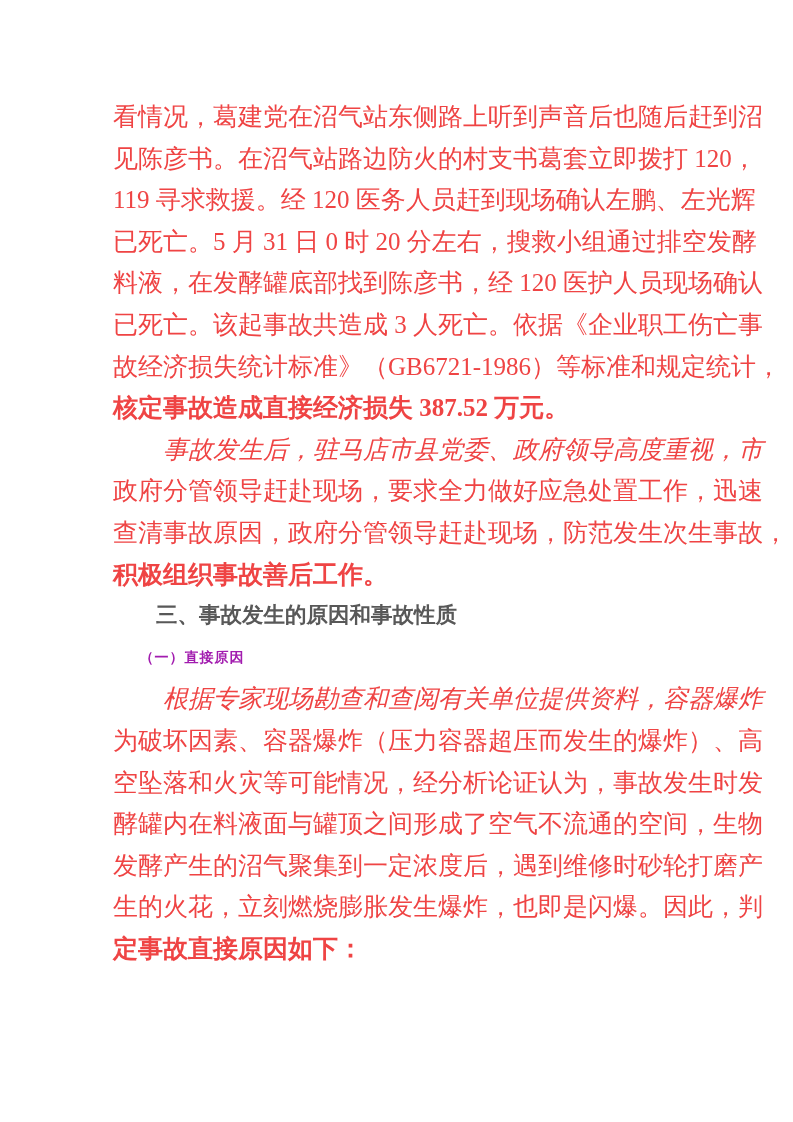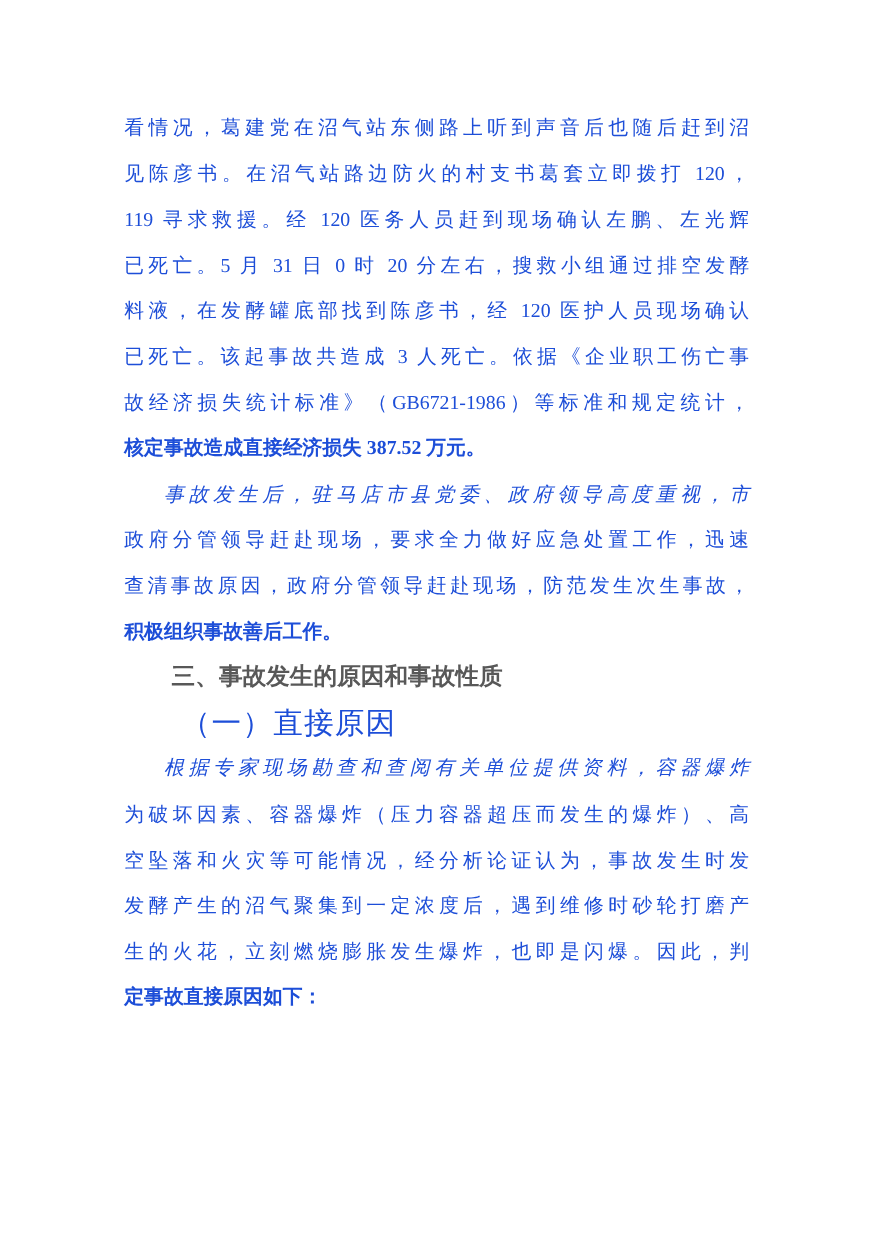--- a/index.html
+++ b/index.html
@@ -18,22 +18,22 @@
   .content {
     position: absolute;
     left: 113px;
     top: 96px;
     width: 568px;
   }
   .line {
     display: block;
     height: 41.6px;
     line-height: 41.6px;
-    font-size: 18px;
-    color: #1d4ed8;
+    font-size: 25px;
+    color: #ef4444;
     text-align: justify;
     text-align-last: justify;
     text-justify: inter-character;
     white-space: nowrap;
     overflow: visible;
   }
   .line.last {
     text-align: left;
     text-align-last: left;
     white-space: normal;
@@ -47,26 +47,26 @@
     font-family: "Liberation Sans", "DejaVu Sans", sans-serif;
     font-weight: bold;
     color: #585858;
     text-align: left;
     text-align-last: left;
     text-indent: 2em;
     font-size: 21.5px;
   }
   .line.heading-2 {
     font-family: "Liberation Serif", "DejaVu Serif", serif;
-    font-weight: normal;
-    color: #1d4ed8;
+    font-weight: bold;
+    color: #a21caf;
     text-align: left;
     text-align-last: left;
     text-indent: 1.9em;
-    font-size: 27px;
+    font-size: 14px;
     letter-spacing: 1px;
   }
 </style>
 </head>
 <body>
 
 <div class="page">
   <div class="content">
 
     <div class="line">看情况，葛建党在沼气站东侧路上听到声音后也随后赶到沼</div>
@@ -83,18 +83,19 @@
     <div class="line">查清事故原因，政府分管领导赶赴现场，防范发生次生事故，</div>
     <div class="line last">积极组织事故善后工作。</div>
 
     <div class="line heading-1">三、事故发生的原因和事故性质</div>
 
     <div class="line heading-2">（一）直接原因</div>
 
     <div class="line indent">根据专家现场勘查和查阅有关单位提供资料，容器爆炸</div>
     <div class="line">为破坏因素、容器爆炸（压力容器超压而发生的爆炸）、高</div>
     <div class="line">空坠落和火灾等可能情况，经分析论证认为，事故发生时发</div>
+    <div class="line">酵罐内在料液面与罐顶之间形成了空气不流通的空间，生物</div>
     <div class="line">发酵产生的沼气聚集到一定浓度后，遇到维修时砂轮打磨产</div>
     <div class="line">生的火花，立刻燃烧膨胀发生爆炸，也即是闪爆。因此，判</div>
     <div class="line last">定事故直接原因如下：</div>
 
   </div>
 </div>
 
 </body></html>

